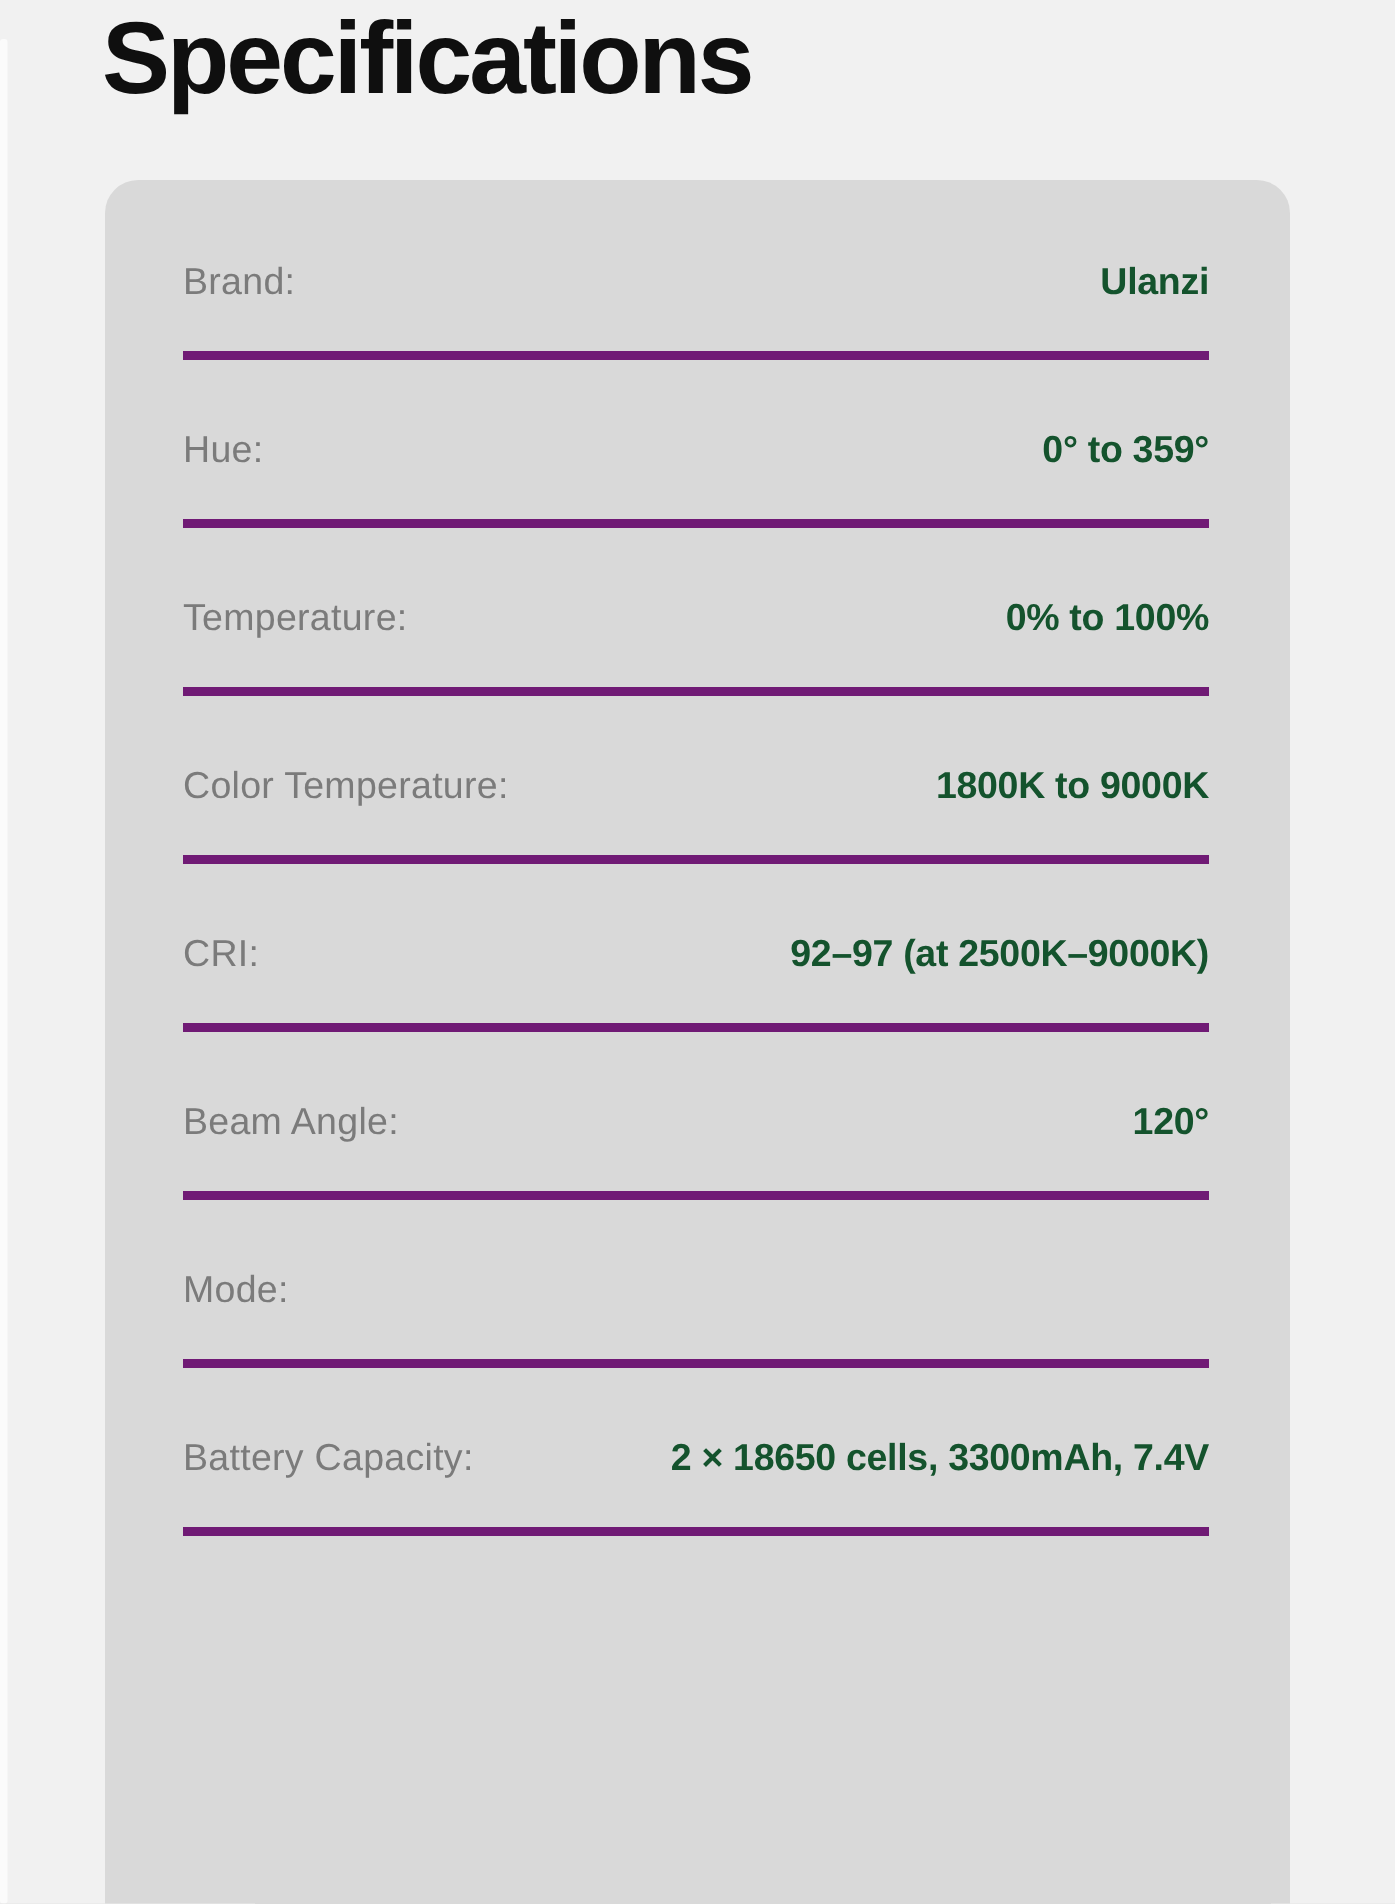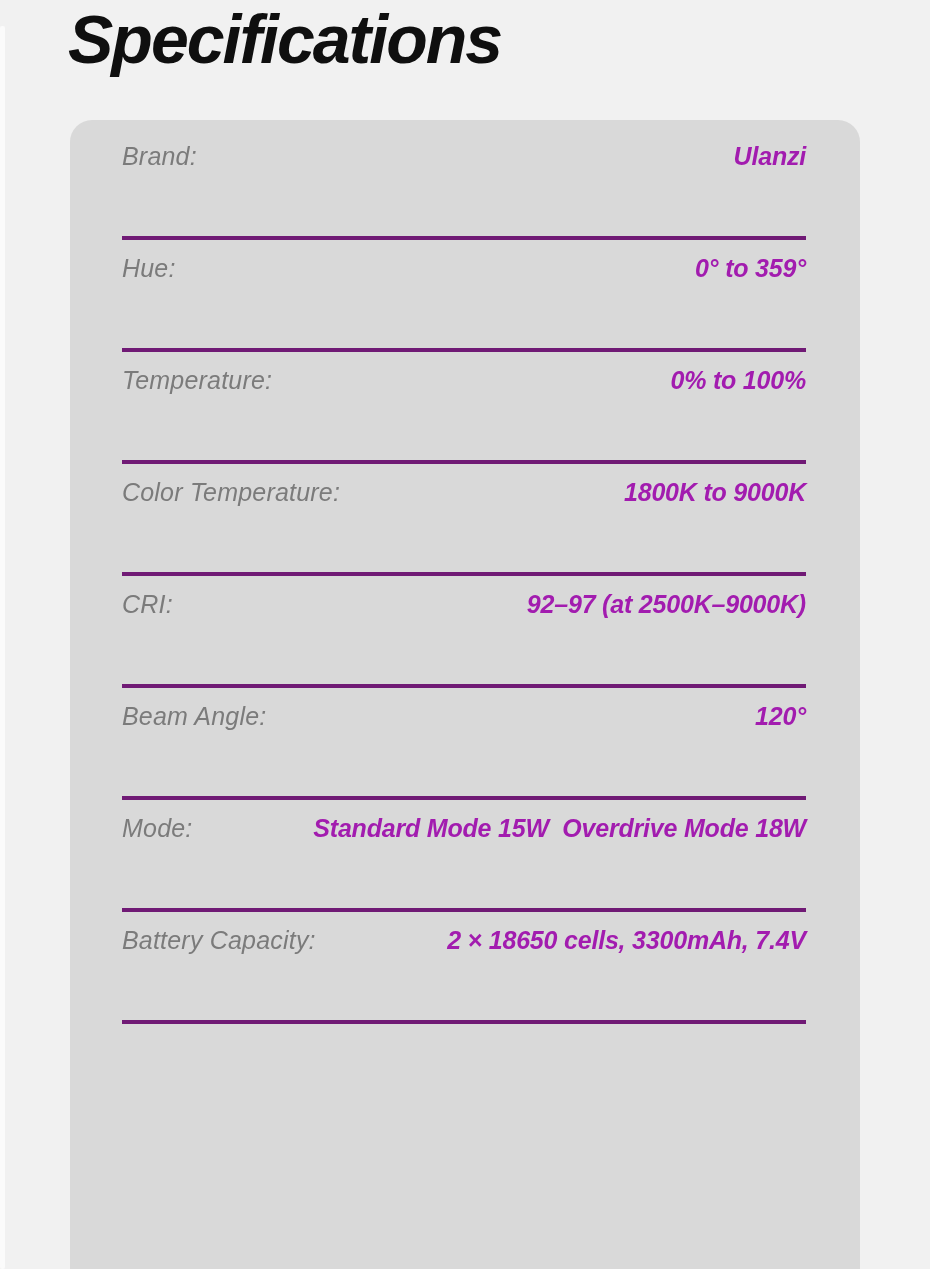--- a/index.html
+++ b/index.html
@@ -1,15 +1,15 @@
 <!DOCTYPE html>
 <html><head>
 <meta charset="utf-8">
 <style>
-  * { margin: 0; padding: 0; box-sizing: border-box; font-style: italic; }
+  * { margin: 0; padding: 0; box-sizing: border-box; }
   html, body {
     width: 930px;
     height: 1269px;
     overflow: hidden;
     background: #f1f1f1;
     font-family: "Liberation Sans", "DejaVu Sans", sans-serif;
     position: relative;
   }
   .left-strip {
     position: absolute;
@@ -37,36 +37,36 @@
     width: 790px;
     height: 1180px;
     background: #d9d9d9;
     border-radius: 22px;
     padding: 8px 54px 0 52px;
   }
   .spec-row {
     height: 112px;
     display: flex;
     justify-content: space-between;
-    align-items: flex-start;
+    align-items: center;
     gap: 40px;
     padding-top: 14px;
-    border-bottom: 4px solid #701a75;
+    border-bottom: 6px solid #701a75;
   }
   .spec-label {
     font-size: 25px;
     font-weight: 500;
     color: #7b7b7b;
     letter-spacing: 0.2px;
     flex-shrink: 0;
   }
   .spec-value {
     font-size: 25px;
     font-weight: 700;
-    color: #a21caf;
+    color: #14532d;
     text-align: right;
     white-space: pre-wrap;
     letter-spacing: -0.2px;
   }
 </style>
 </head>
 <body>
 
 <div class="left-strip"></div>
 
@@ -101,21 +101,20 @@
     <span class="spec-value">92–97 (at 2500K–9000K)</span>
   </div>
 
   <div class="spec-row">
     <span class="spec-label">Beam Angle:</span>
     <span class="spec-value">120°</span>
   </div>
 
   <div class="spec-row">
     <span class="spec-label">Mode:</span>
-    <span class="spec-value">Standard Mode 15W  Overdrive Mode 18W</span>
   </div>
 
   <div class="spec-row">
     <span class="spec-label">Battery Capacity:</span>
     <span class="spec-value">2 × 18650 cells, 3300mAh, 7.4V</span>
   </div>
 
 </div>
 
 </body></html>

